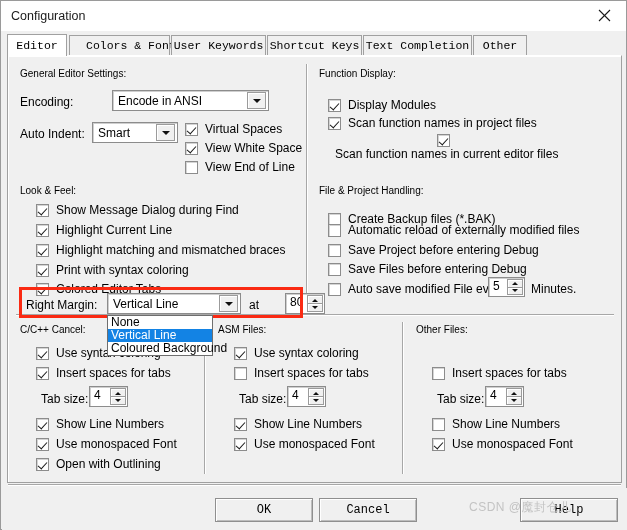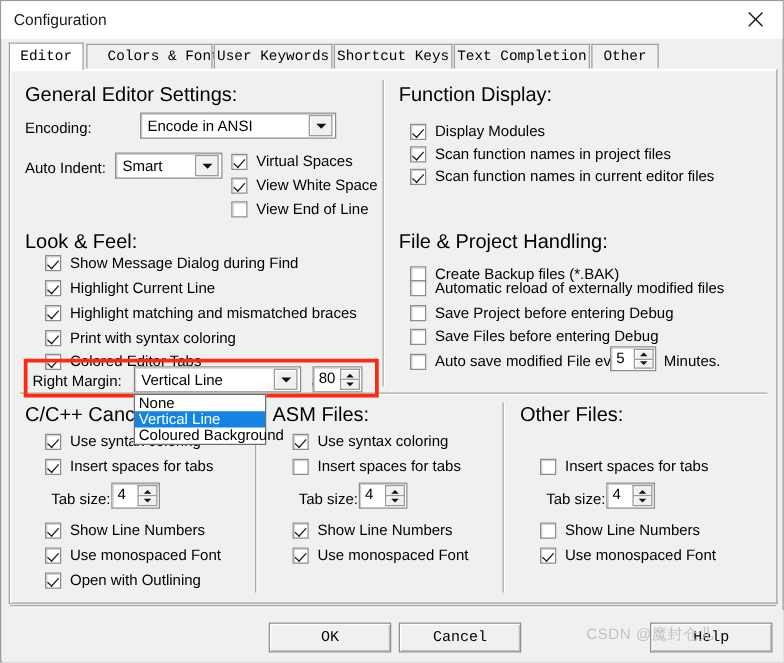--- a/index.html
+++ b/index.html
@@ -114,21 +114,21 @@
   .hsep {
     position: absolute;
     height: 1px;
     background: #a7a7a7;
     box-shadow: 0 1px 0 #ffffff;
   }
 
   
   .grouplabel {
     position: absolute;
-    font-size: 16px;
+    font-size: 10px;
     color: #000;
     white-space: nowrap;
   }
   .fieldlabel {
     position: absolute;
     font-size: 12px;
     color: #000;
     white-space: nowrap;
   }
 
@@ -410,21 +410,21 @@
     <div class="grouplabel" style="left:311px;top:12px;">Function Display:</div>
 
     <div class="cbrow" style="left:320px;top:42px;">
       <span class="cbox checked"></span>
       <span class="cblabel">Display Modules</span>
     </div>
     <div class="cbrow" style="left:320px;top:60px;text-align:center;">
       <span class="cbox checked"></span>
       <span class="cblabel">Scan function names in project files</span>
     </div>
-    <div class="cbrow" style="left:320px;top:78px;">
+    <div class="cbrow" style="left:320px;top:78px;flex-direction:column;">
       <span class="cbox checked"></span>
       <span class="cblabel">Scan function names in current editor files</span>
     </div>
 
     <div class="grouplabel" style="left:12px;top:129px;">Look &amp; Feel:</div>
 
     <div class="cbrow" style="left:28px;top:147px;">
       <span class="cbox checked"></span>
       <span class="cblabel">Show Message Dialog during Find</span>
     </div>
@@ -444,21 +444,21 @@
       <span class="cbox checked"></span>
       <span class="cblabel">Colored Editor Tabs</span>
     </div>
 
     <div class="fieldlabel" style="left:18px;top:242px;">Right Margin:</div>
     <div class="combo" style="left:99px;top:237px;width:134px;height:21px;">
       <span class="combo-text">Vertical Line</span>
       <span class="combo-btn"></span>
     </div>
     <div class="fieldlabel" style="left:241px;top:242px;">at</div>
-    <div class="spin" style="left:242px;top:237px;width:40px;height:21px;">
+    <div class="spin" style="left:277px;top:237px;width:40px;height:21px;">
       <span class="spin-val">80</span>
       <span class="spin-btns">
         <span class="spin-up"></span>
         <span class="spin-dn"></span>
       </span>
     </div>
 
     <div class="grouplabel" style="left:311px;top:129px;">File &amp; Project Handling:</div>
 
     <div class="cbrow" style="left:320px;top:156px;">

